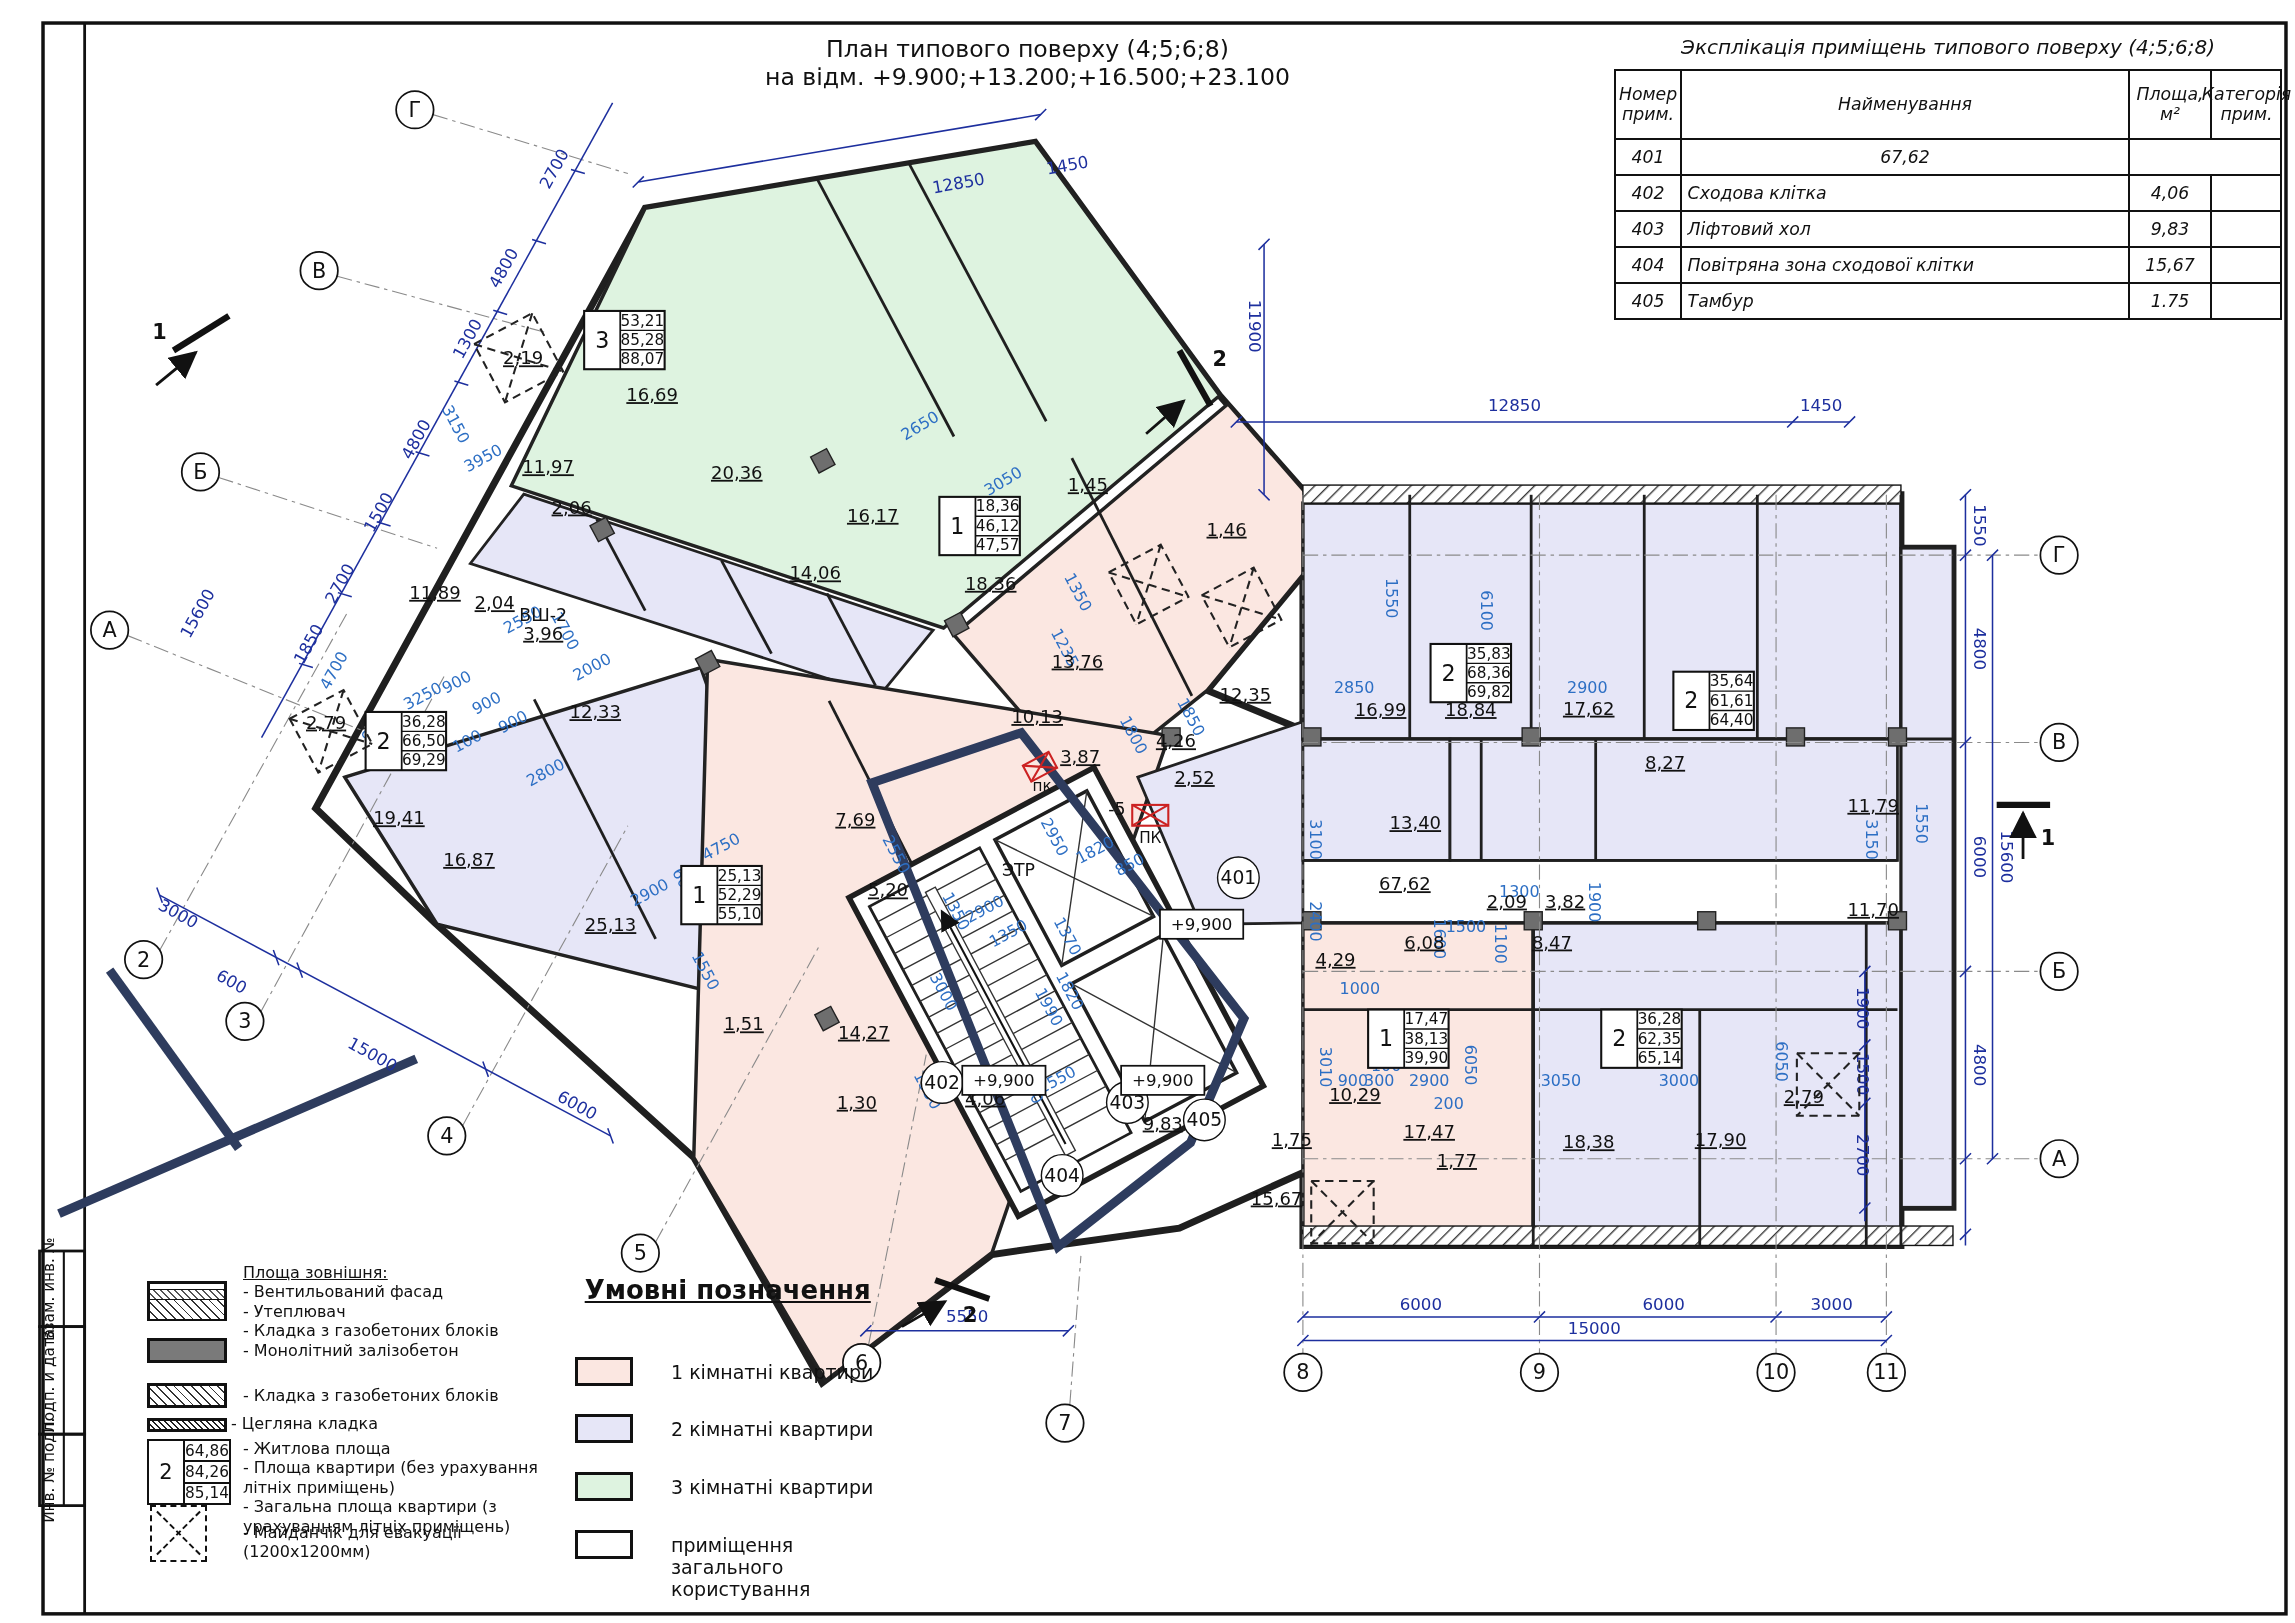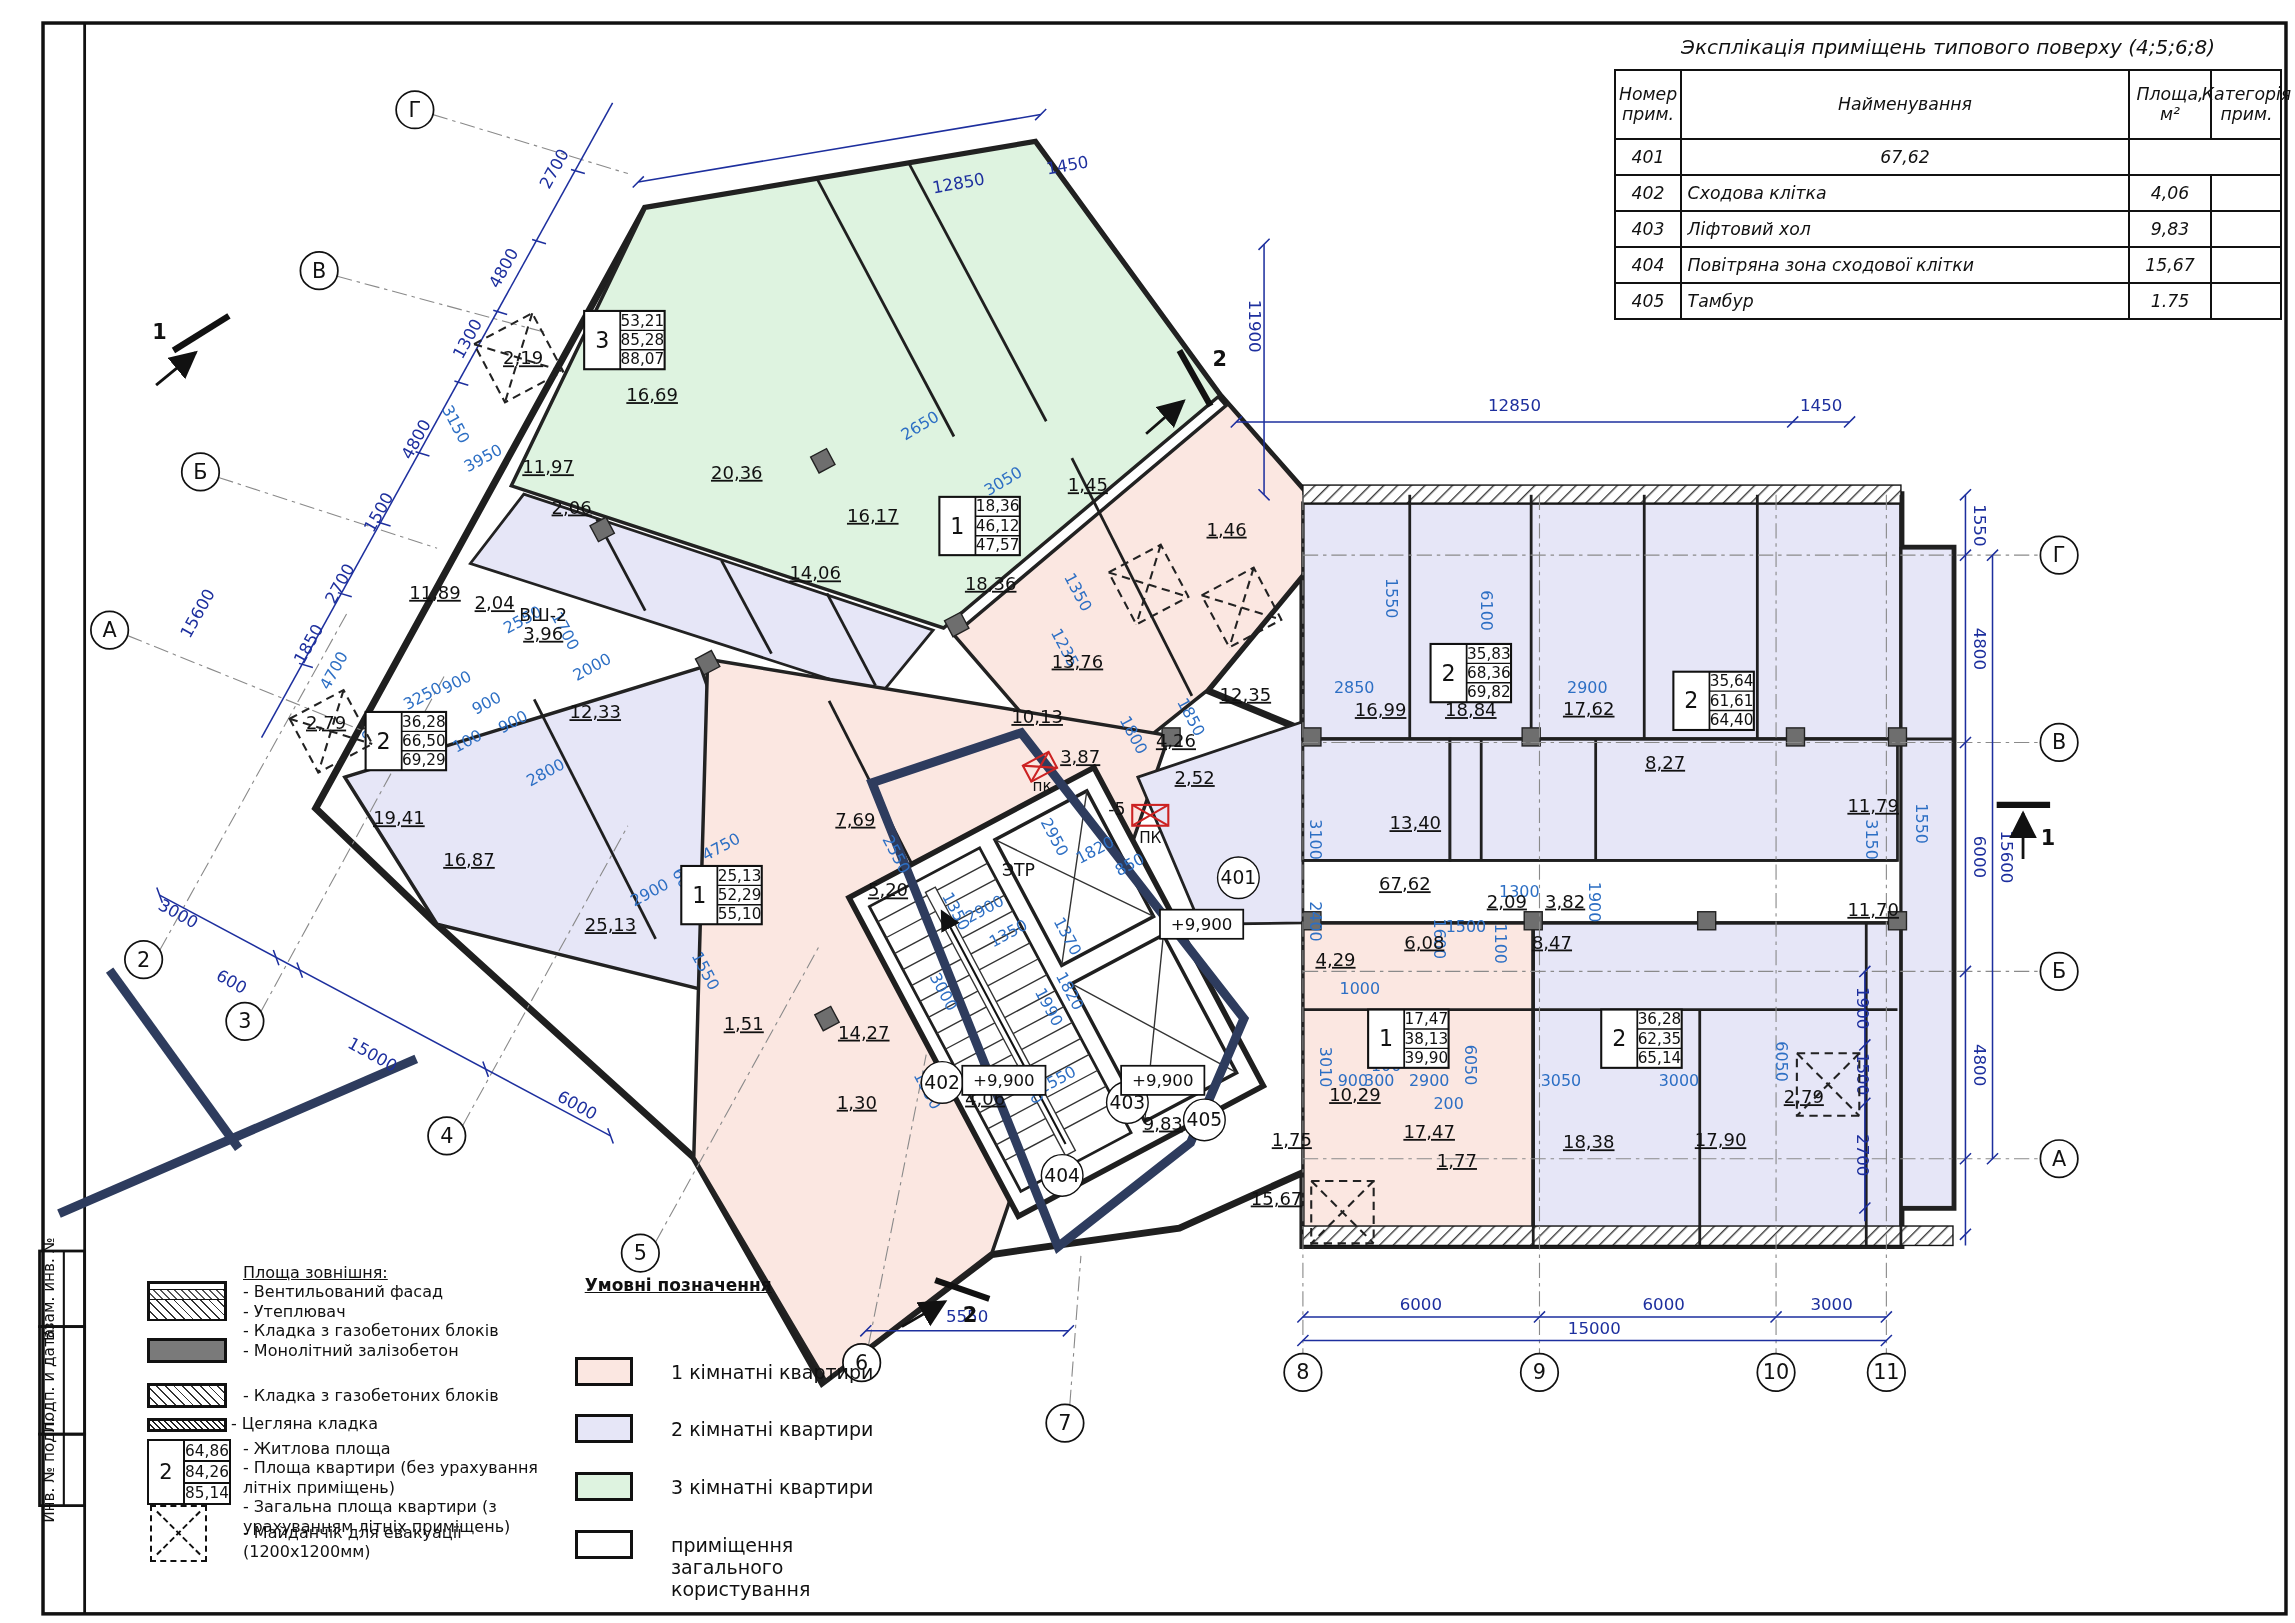--- a/index.html
+++ b/index.html
@@ -52,21 +52,21 @@
   .atag .v{display:flex;flex-direction:column;}
   .atag .v div{height:19.4px;display:flex;align-items:center;justify-content:center;font-size:15.3px;border-bottom:2.1px solid #111;}
   .atag .v div:last-child{border-bottom:none;}
 
   .evacbox{position:relative;width:53px;height:53px;border:2.8px dashed #111;background:#fff;}
   .evacbox:before,.evacbox:after{content:"";position:absolute;left:-4.2px;top:25px;width:61px;height:0;border-top:2.8px dashed #111;}
   .evacbox:before{transform:rotate(45deg);}
   .evacbox:after{transform:rotate(-45deg);}
 
   .sleg{position:absolute;left:575px;top:1275px;width:319px;color:#111;}
-  .sleg .st{font-size:17px;font-weight:bold;text-decoration:underline;margin-left:9.7px;}
+  .sleg .st{font-size:26px;font-weight:bold;text-decoration:underline;margin-left:9.7px;}
   .sitem{position:absolute;left:0;display:flex;align-items:flex-start;}
   .sbox{width:58px;height:29px;border:3.5px solid #111;box-sizing:border-box;flex:none;}
   .slab{font-size:19px;margin-left:38px;margin-top:4.2px;width:222px;line-height:22px;}
 </style>
 </head>
 <body>
 <div id="page">
 
 <svg id="plan-svg" viewBox="0 0 3308 2339" xmlns="http://www.w3.org/2000/svg">
   <defs>
@@ -614,20 +614,24 @@
           <text x="1398" y="1905" class="secn">2</text>
         </g>
         <g>
           <line x1="2878" y1="1160" x2="2955" y2="1160" stroke="#111" stroke-width="9"></line>
           <line x1="2916" y1="1238" x2="2916" y2="1172" stroke="#111" stroke-width="4" marker-end="url(#ah)"></line>
           <text x="2952" y="1218" class="secn">1</text>
         </g>
       </g>
 </svg>
 
+<div class="ttl">
+  <div class="l1">План типового поверху (4;5;6;8)</div>
+  <div class="l2">на відм. +9.900;+13.200;+16.500;+23.100</div>
+</div>
 
 <div class="expl">
   <div class="et">Эксплікація приміщень типового поверху (4;5;6;8)</div>
   <div class="etbl">
     <div class="erow ehead">
       <div class="ec num">Номер прим.</div>
       <div class="ec" style="justify-content:center;">Найменування</div>
       <div class="ec ar">Площа, м²</div>
       <div class="ec" style="justify-content:center;">Категорія прим.</div>
     </div>

